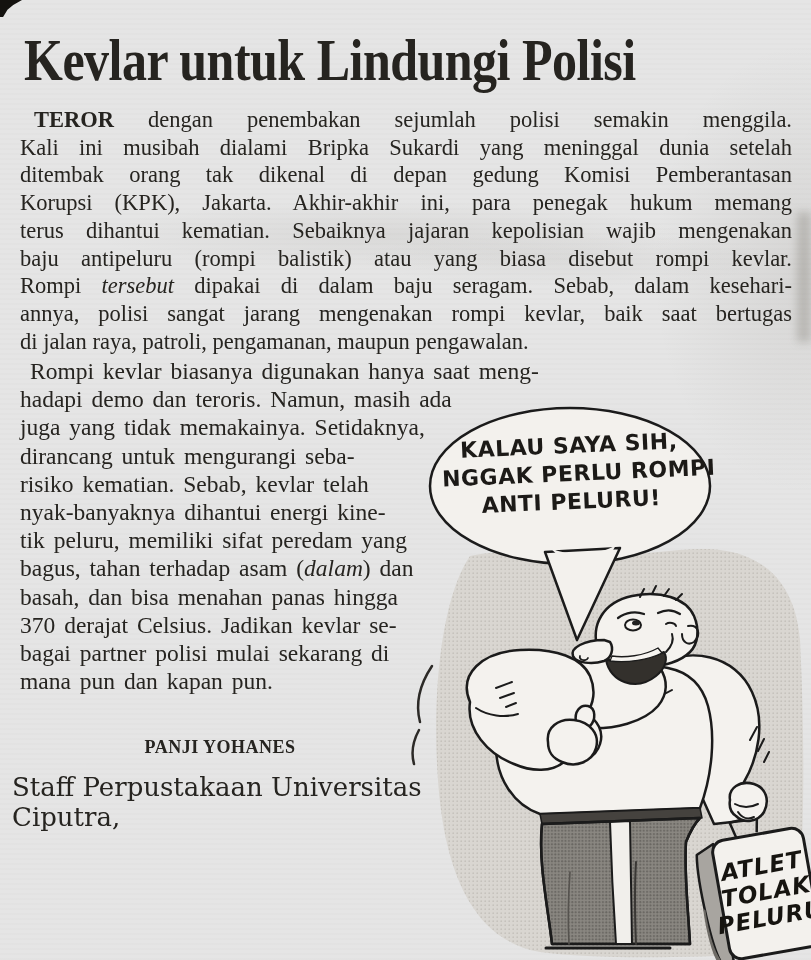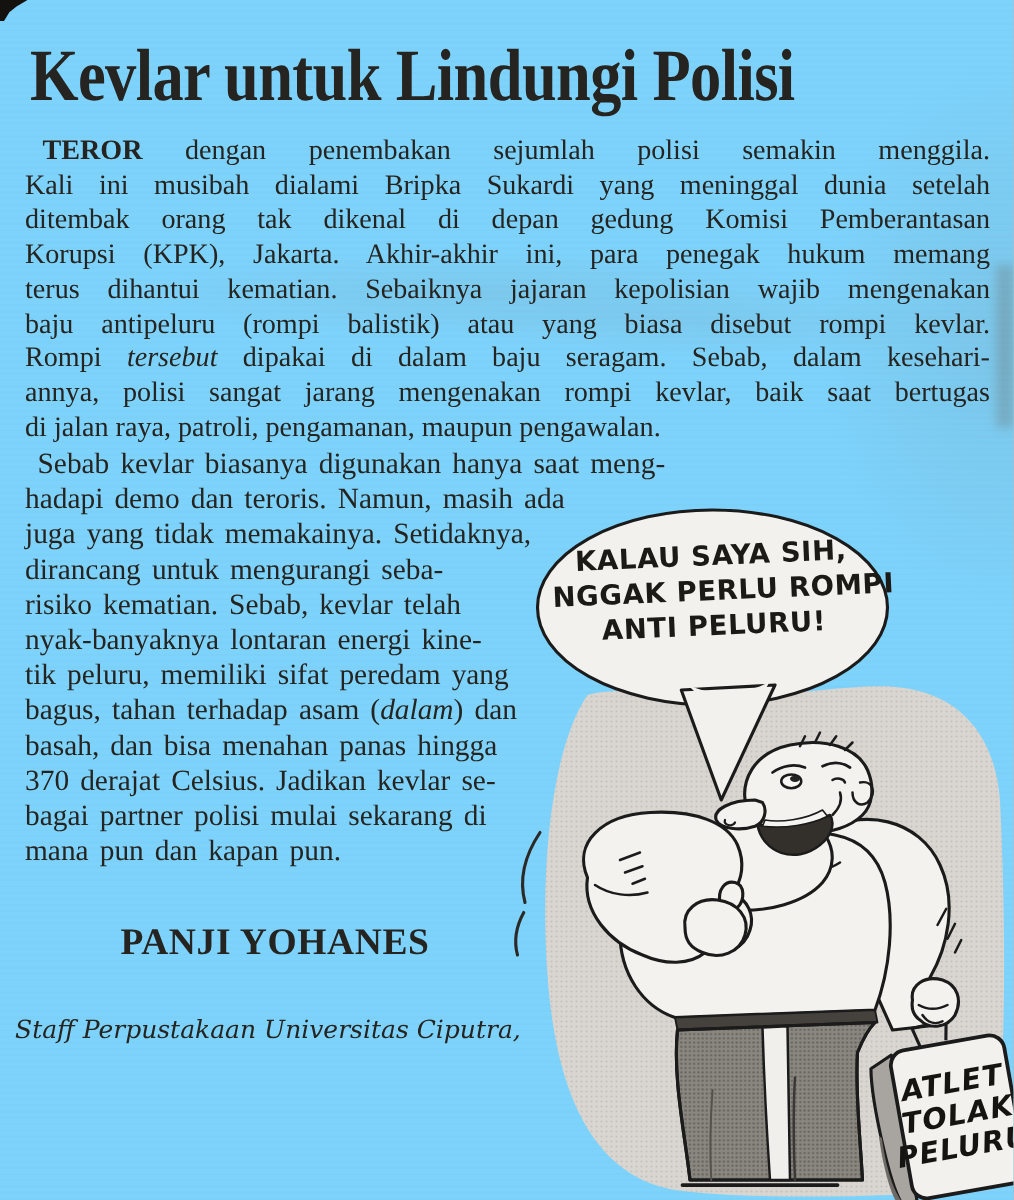--- a/index.html
+++ b/index.html
@@ -1,18 +1,18 @@
 <!DOCTYPE html>
 <html><head>
 <meta charset="utf-8">
 <style>
   html,body{margin:0;padding:0;background:#b9b6b1;}
   .page{
     position:relative;width:811px;height:960px;overflow:hidden;
-    background:#7dd3fc;
+    background:#e5e5e5;
     font-family:"Liberation Serif",serif;color:#262420;
   }
   .texture{
     position:absolute;inset:0;pointer-events:none;
     background:
       radial-gradient(ellipse 420px 50px at 48% 24.5%, rgba(115,110,102,0.10), transparent 70%),
       radial-gradient(ellipse 300px 40px at 70% 27%, rgba(115,110,102,0.08), transparent 70%),
       radial-gradient(ellipse 200px 300px at 99% 28%, rgba(110,104,96,0.12), transparent 75%),
       repeating-linear-gradient(0deg, rgba(100,95,88,0.02) 0 2px, transparent 2px 5px);
   }
@@ -38,25 +38,25 @@
   .jline.lastline{text-align-last:left;}
   .lead{font-weight:700;}
   .para2{
     position:absolute;left:20px;top:357px;width:640px;
     font-size:23.5px;line-height:28.2px;word-spacing:3px;
   }
   .nline{white-space:nowrap;}
   .nline.indent{text-indent:10px;}
   .byline-name{
     position:absolute;left:20px;top:737px;width:400px;text-align:center;
-    font-size:30px;font-weight:700;letter-spacing:0.5px;
+    font-size:18px;font-weight:700;letter-spacing:0.5px;
   }
   .byline-aff{
-    position:absolute;left:12px;top:811px;width:460px;
-    font-family:"DejaVu Serif",serif;font-style:italic;font-size:20px;
+    position:absolute;left:12px;top:772px;width:460px;
+    font-family:"DejaVu Serif",serif;font-size:26px;
   }
   .cartoon{position:absolute;left:398px;top:382px;width:413px;height:578px;}
   .cartoon svg{position:absolute;left:0;top:0;}
   .speech-text{
     position:absolute;left:44px;top:50px;width:256px;text-align:center;
     transform:rotate(-2.5deg);
     font-family:"DejaVu Sans",sans-serif;font-weight:700;font-size:22px;
     line-height:28px;color:#1c1a17;letter-spacing:0.5px;white-space:nowrap;
   }
 </style>
@@ -76,26 +76,26 @@
     <div class="jline">ditembak orang tak dikenal di depan gedung Komisi Pemberantasan</div>
     <div class="jline">Korupsi (KPK), Jakarta. Akhir-akhir ini, para penegak hukum memang</div>
     <div class="jline">terus dihantui kematian. Sebaiknya jajaran kepolisian wajib mengenakan</div>
     <div class="jline">baju antipeluru (rompi balistik) atau yang biasa disebut rompi kevlar.</div>
     <div class="jline"><span>Rompi </span><i>tersebut</i><span> dipakai di dalam baju seragam. Sebab, dalam kesehari-</span></div>
     <div class="jline">annya, polisi sangat jarang mengenakan rompi kevlar, baik saat bertugas</div>
     <div class="jline lastline">di jalan raya, patroli, pengamanan, maupun pengawalan.</div>
   </div>
 
   <div class="para2">
-    <div class="nline indent">Sebab kevlar biasanya digunakan hanya saat meng-</div>
+    <div class="nline indent">Rompi kevlar biasanya digunakan hanya saat meng-</div>
     <div class="nline">hadapi demo dan teroris. Namun, masih ada</div>
     <div class="nline">juga yang tidak memakainya. Setidaknya,</div>
     <div class="nline">dirancang untuk mengurangi seba-</div>
     <div class="nline">risiko kematian. Sebab, kevlar telah</div>
-    <div class="nline">nyak-banyaknya lontaran energi kine-</div>
+    <div class="nline">nyak-banyaknya dihantui energi kine-</div>
     <div class="nline">tik peluru, memiliki sifat peredam yang</div>
     <div class="nline"><span>bagus, tahan terhadap asam (</span><i>dalam</i><span>) dan</span></div>
     <div class="nline">basah, dan bisa menahan panas hingga</div>
     <div class="nline">370 derajat Celsius. Jadikan kevlar se-</div>
     <div class="nline">bagai partner polisi mulai sekarang di</div>
     <div class="nline">mana pun dan kapan pun.</div>
   </div>
 
   <div class="byline-name">PANJI YOHANES</div>
   <div class="byline-aff">Staff Perpustakaan Universitas Ciputra,</div>

